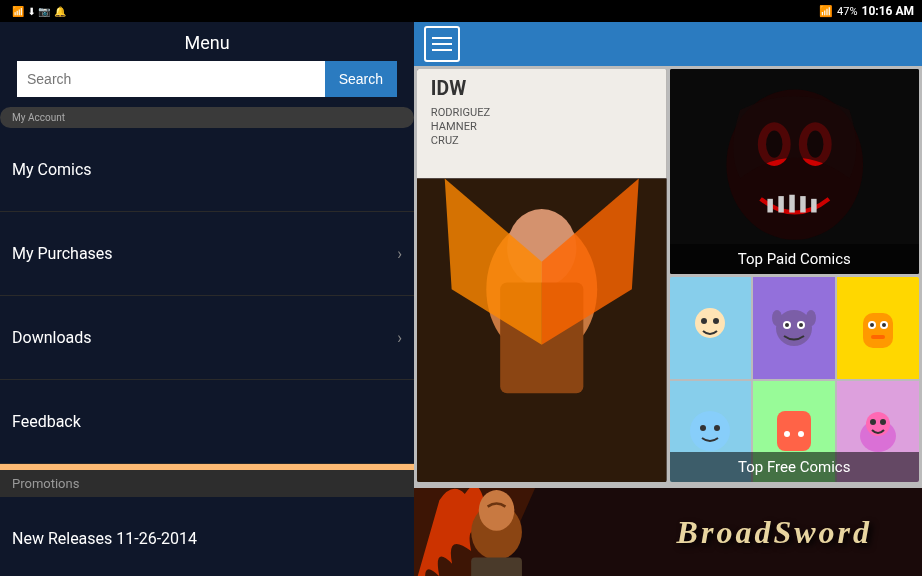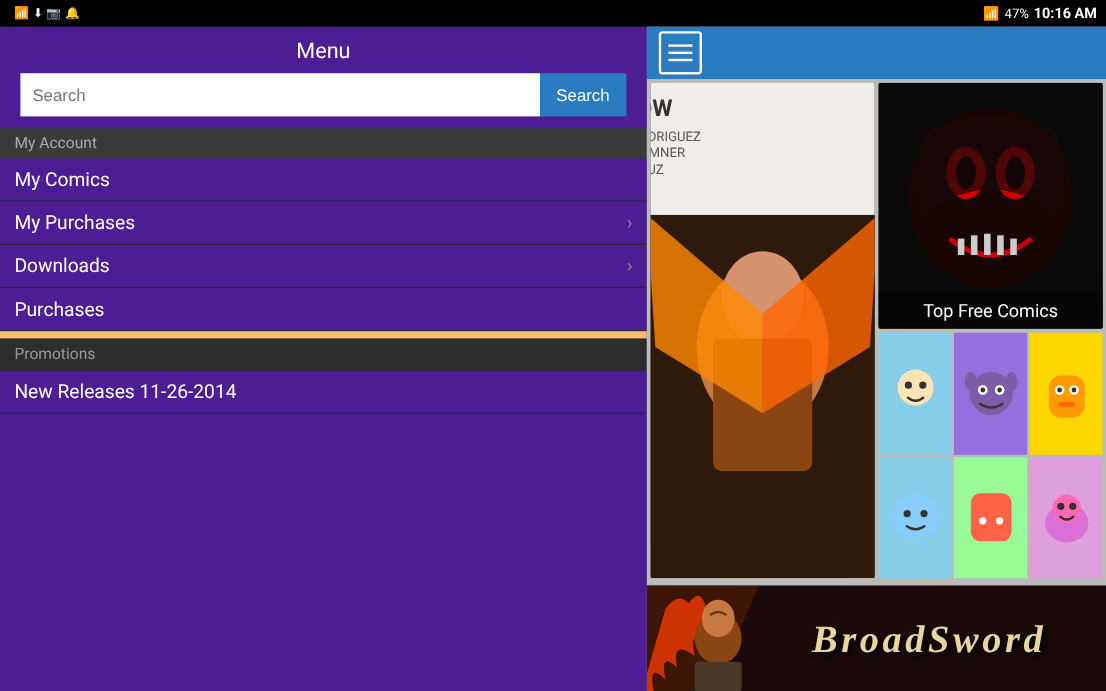--- a/index.html
+++ b/index.html
@@ -40,22 +40,22 @@
 
     
     .main-area {
       display: flex;
       flex: 1;
       overflow: hidden;
     }
 
     
     .left-panel {
-      width: 539px;
-      background: #4c1d95;
+      width: 414px;
+      background: #0f172a;
       display: flex;
       flex-direction: column;
       flex-shrink: 0;
     }
 
     .menu-title {
       text-align: center;
       color: #fff;
       font-size: 18px;
       padding: 10px 0 8px;
@@ -83,28 +83,29 @@
       color: #fff;
       border: none;
       padding: 0 14px;
       font-size: 14px;
       cursor: pointer;
     }
 
     .section-header {
       background: #3a3a3a;
       color: #aaa;
-      font-size: 13px;
+      font-size: 10px;
       padding: 5px 12px;
+      border-radius: 11px;
     }
 
     .menu-item {
       color: #fff;
       font-size: 16px;
-      padding: 8px 12px;
+      padding: 32px 12px;
       border-bottom: 1px solid #2a2a2a;
       display: flex;
       align-items: center;
       justify-content: space-between;
       cursor: pointer;
     }
 
     .chevron {
       color: #888;
       font-size: 16px;
@@ -266,21 +267,21 @@
       <span>My Purchases</span>
       <span class="chevron">›</span>
     </div>
 
     <div class="menu-item">
       <span>Downloads</span>
       <span class="chevron">›</span>
     </div>
 
     <div class="menu-item">
-      <span>Purchases</span>
+      <span>Feedback</span>
     </div>
 
     <div class="promotions-header">Promotions</div>
 
 
 
     <div class="menu-item">
       <span>New Releases 11-26-2014</span>
     </div>
   </div>
@@ -309,21 +310,21 @@
             <ellipse cx="115" cy="55" rx="6" ry="10" fill="#000"></ellipse>
             <path d="M75 95 Q100 115 125 95" stroke="#cc0000" stroke-width="3" fill="none"></path>
             <rect x="80" y="95" width="4" height="10" fill="#ccc"></rect>
             <rect x="88" y="93" width="4" height="12" fill="#ccc"></rect>
             <rect x="96" y="92" width="4" height="13" fill="#ccc"></rect>
             <rect x="104" y="93" width="4" height="12" fill="#ccc"></rect>
             <rect x="112" y="95" width="4" height="10" fill="#ccc"></rect>
             <path d="M60 30 Q100 10 140 30 Q150 60 140 80 Q100 50 60 80 Q50 60 60 30Z" fill="#1a0808" opacity="0.7"></path>
           </svg>
         </div>
-        <div class="item-label">Top Free Comics</div>
+        <div class="item-label">Top Paid Comics</div>
       </div>
 
       <div class="grid-item" style="grid-row: 1 / 3; position:relative; overflow:hidden; background: linear-gradient(135deg, #e8e0d0 0%, #f5f0e8 100%);">
         <svg width="100%" height="100%" viewBox="0 0 180 300" preserveAspectRatio="xMidYMid slice">
           <rect width="180" height="300" fill="#1a1a2a"></rect>
 
           <rect width="180" height="80" fill="#f0ede8"></rect>
           <text x="10" y="20" font-size="14" font-weight="bold" fill="#333">IDW</text>
           <text x="10" y="35" font-size="8" fill="#555">RODRIGUEZ</text>
           <text x="10" y="45" font-size="8" fill="#555">HAMNER</text>
@@ -391,20 +392,21 @@
           <div class="cartoon-cell cartoon-cell-6" style="background:#dda0dd; display:flex;align-items:center;justify-content:center;">
             <svg width="50" height="50" viewBox="0 0 50 50">
               <ellipse cx="25" cy="30" rx="18" ry="16" fill="#da70d6"></ellipse>
               <circle cx="25" cy="18" r="12" fill="#ff69b4"></circle>
               <circle cx="20" cy="16" r="3" fill="#333"></circle>
               <circle cx="30" cy="16" r="3" fill="#333"></circle>
               <path d="M19 24 Q25 30 31 24" stroke="#333" stroke-width="2" fill="none"></path>
             </svg>
           </div>
         </div>
+        <div class="item-label">Top Free Comics</div>
       </div>
 
       <div class="grid-item" style="position:relative; overflow:hidden;">
         <div class="scifi-bg">
           <svg width="100%" height="100%" viewBox="0 0 200 130" preserveAspectRatio="xMidYMid slice">
             <rect width="200" height="130" fill="#0a0a1a"></rect>
             <rect x="0" y="0" width="200" height="130" fill="url(#grad1)"></rect>
             <defs>
               <radialGradient id="grad1" cx="50%" cy="40%" r="60%">
                 <stop offset="0%" stop-color="#2d2d5a"></stop>

